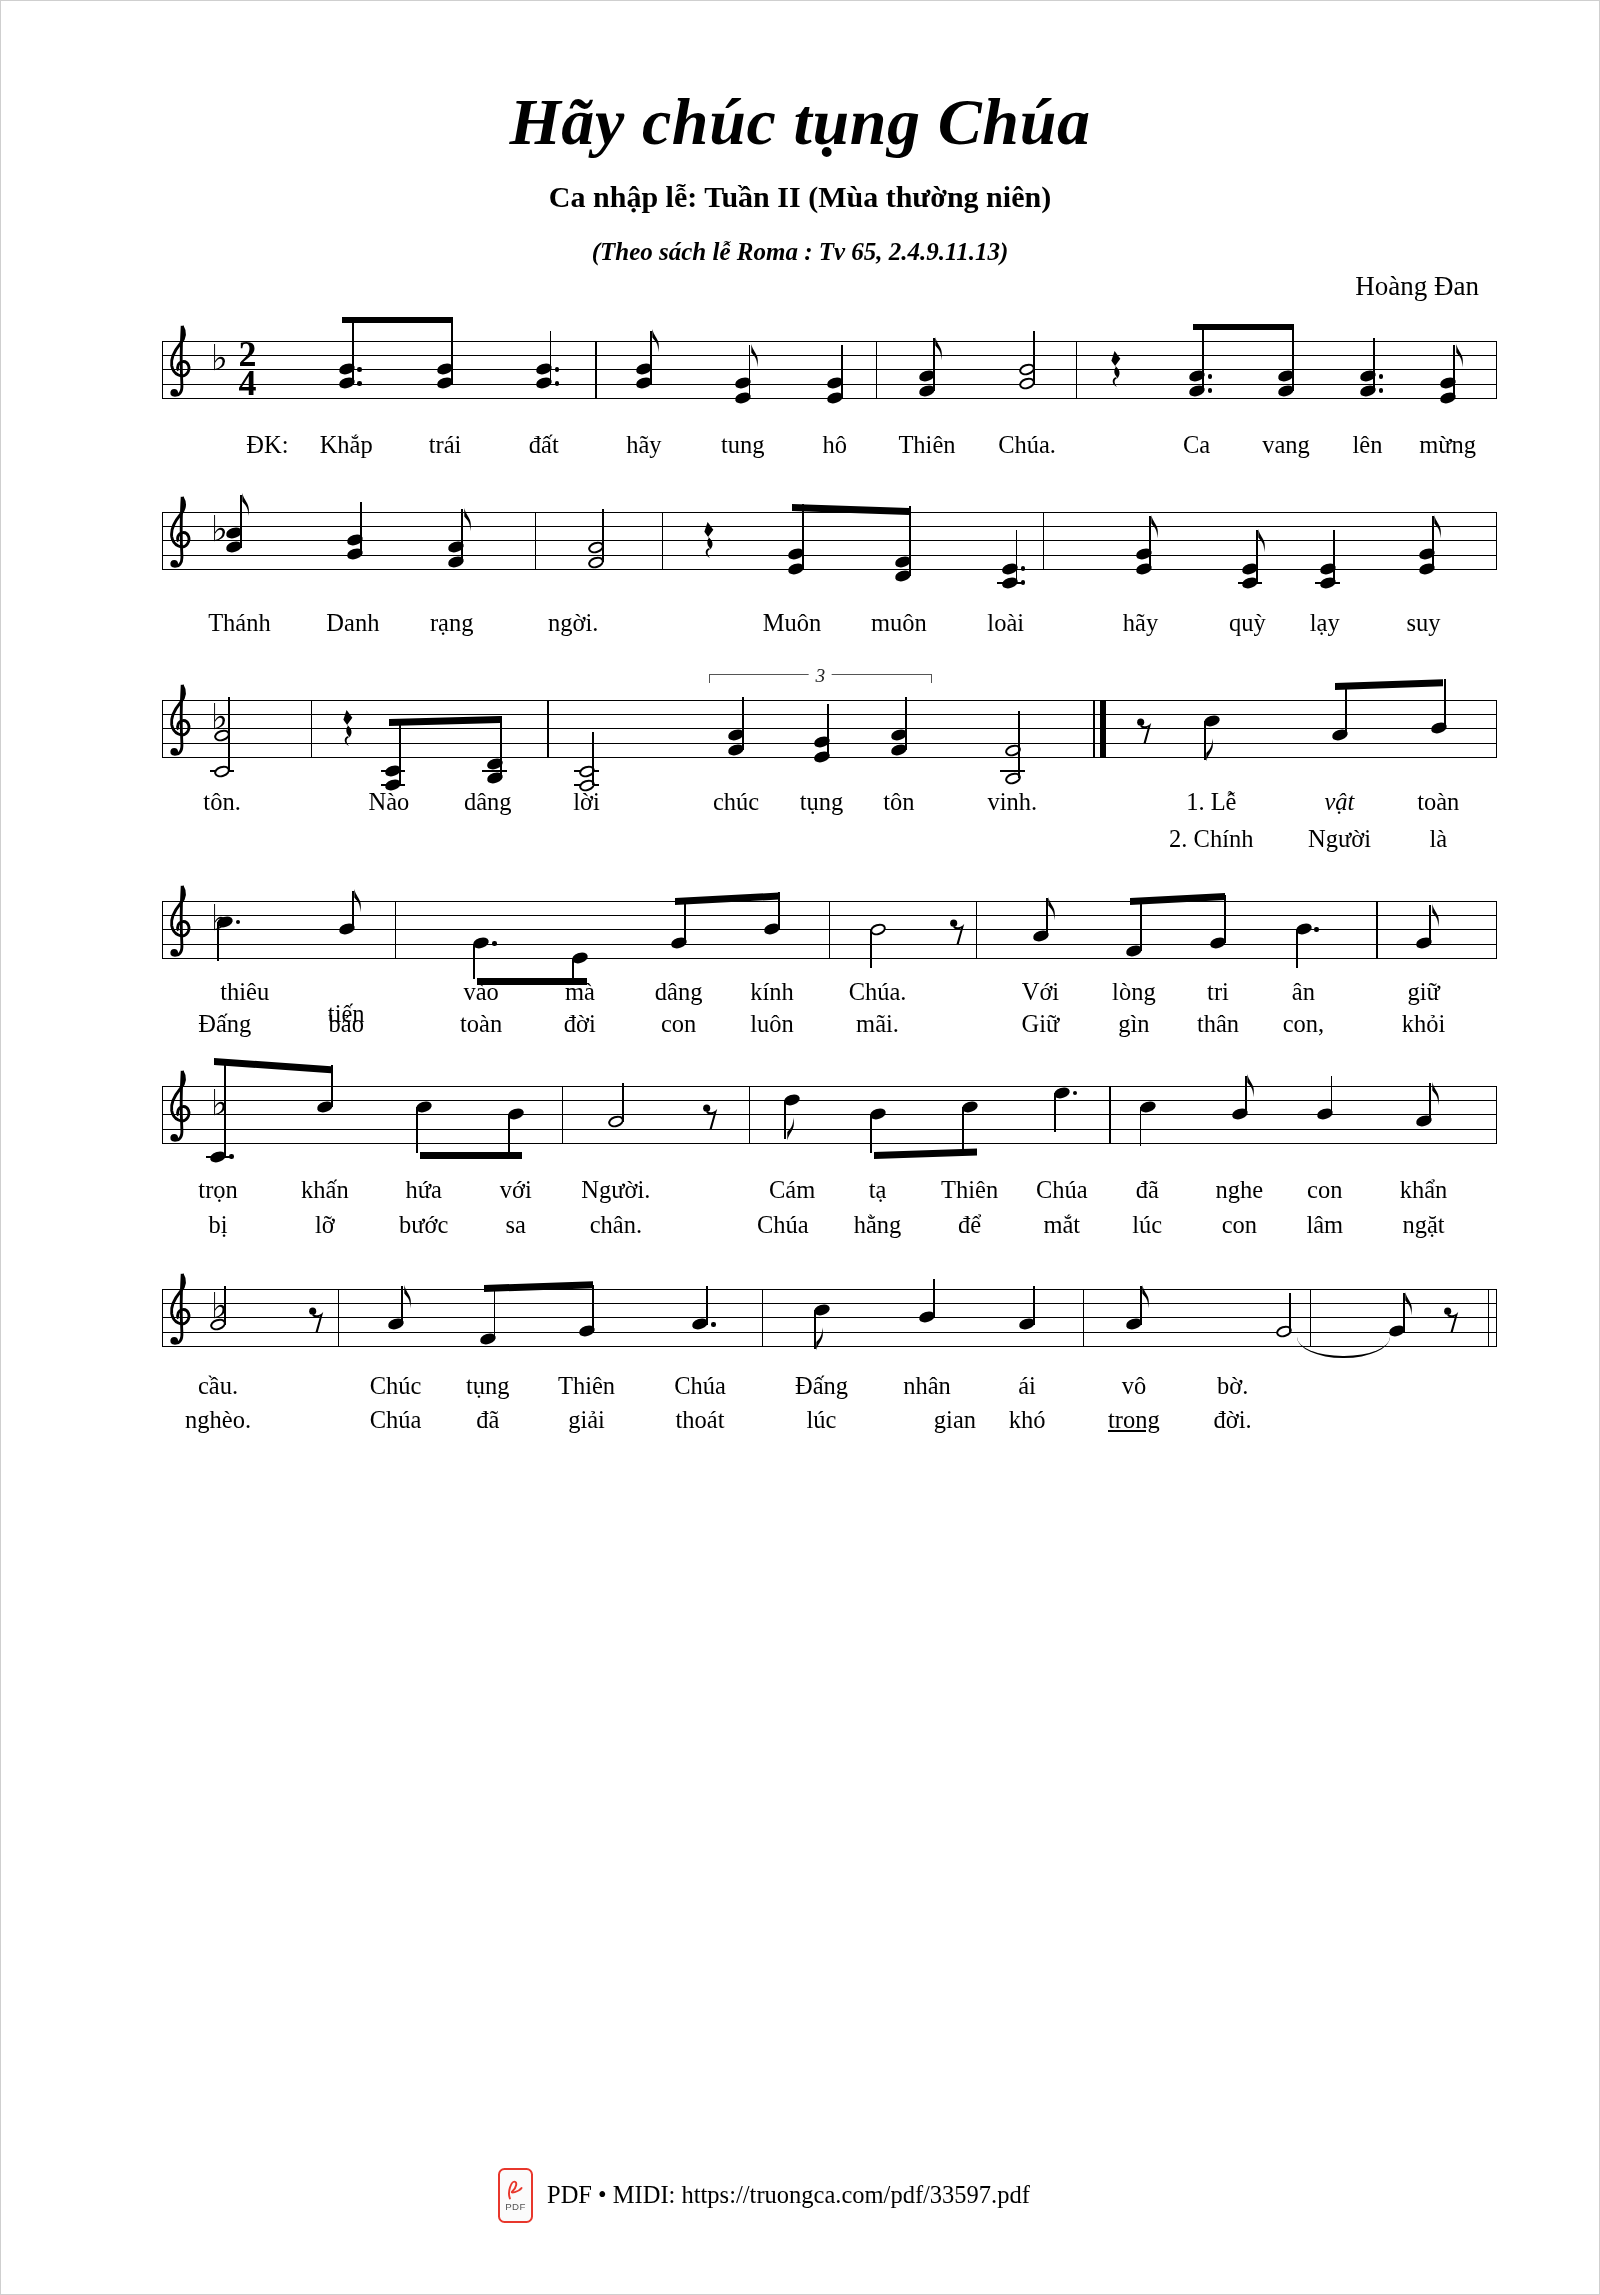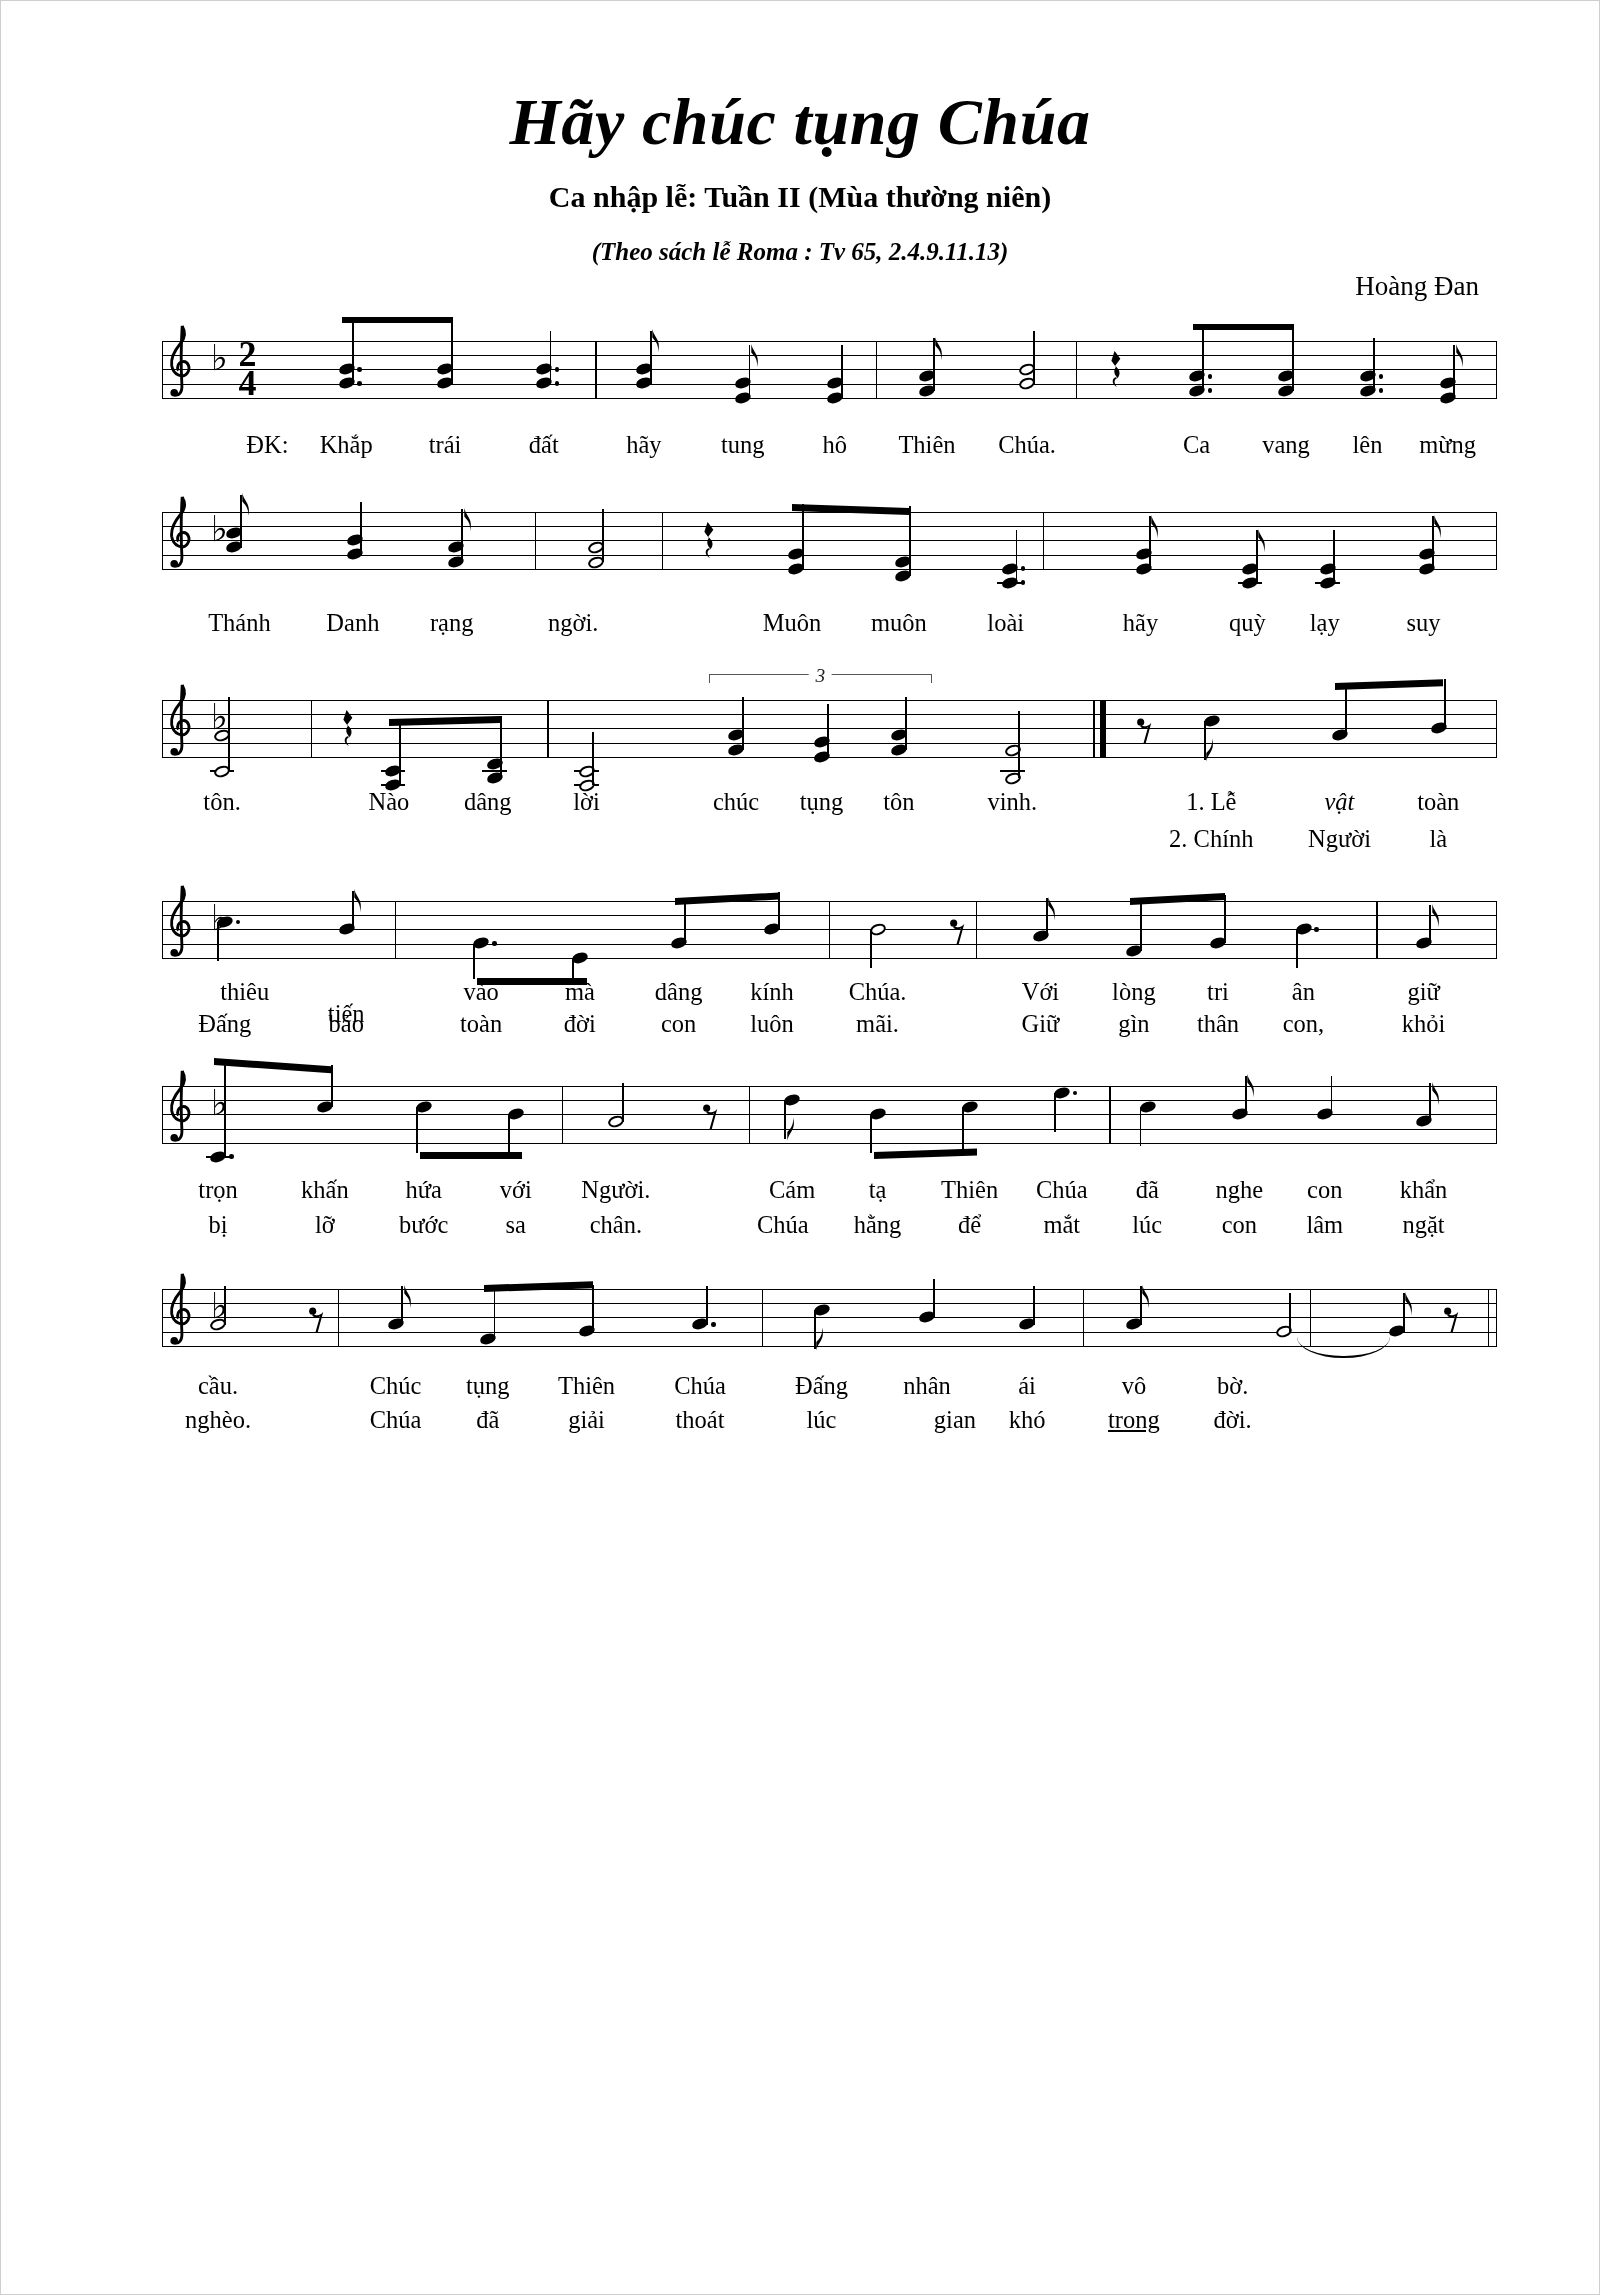--- a/index.html
+++ b/index.html
@@ -723,14 +723,23 @@
         <div class="lyric" style="left: 31.8%; top: 117px;">giải</div>
         <div class="lyric" style="left: 40.3%; top: 117px;">thoát</div>
         <div class="lyric" style="left: 49.4%; top: 117px;">lúc</div>
         <div class="lyric" style="left: 57.3%; top: 117px; margin-left: 28px;">gian</div>
         <div class="lyric" style="left: 64.8%; top: 117px;">khó</div>
         <div class="lyric" style="left: 72.8%; top: 117px; text-decoration: underline;">trong</div>
         <div class="lyric" style="left: 80.2%; top: 117px;">đời.</div>
       </div>
     </div>
 
+  <div class="footer">
+    <span class="pdficon">
+      <svg class="swirl" viewBox="0 0 30 34">
+        <path d="M6 30 C2 20 8 4 13 4 C18 4 16 14 10 19 C5 23 20 20 24 14" fill="none" stroke="#e8372c" stroke-width="3" stroke-linecap="round"></path>
+      </svg>
+      <span class="pdftxt">PDF</span>
+    </span>
+    <span class="footer-text"><span>PDF • MIDI: </span><a href="#">https://truongca.com/pdf/33597.pdf</a></span>
+  </div>
 </div>
 
 
 </body></html>

